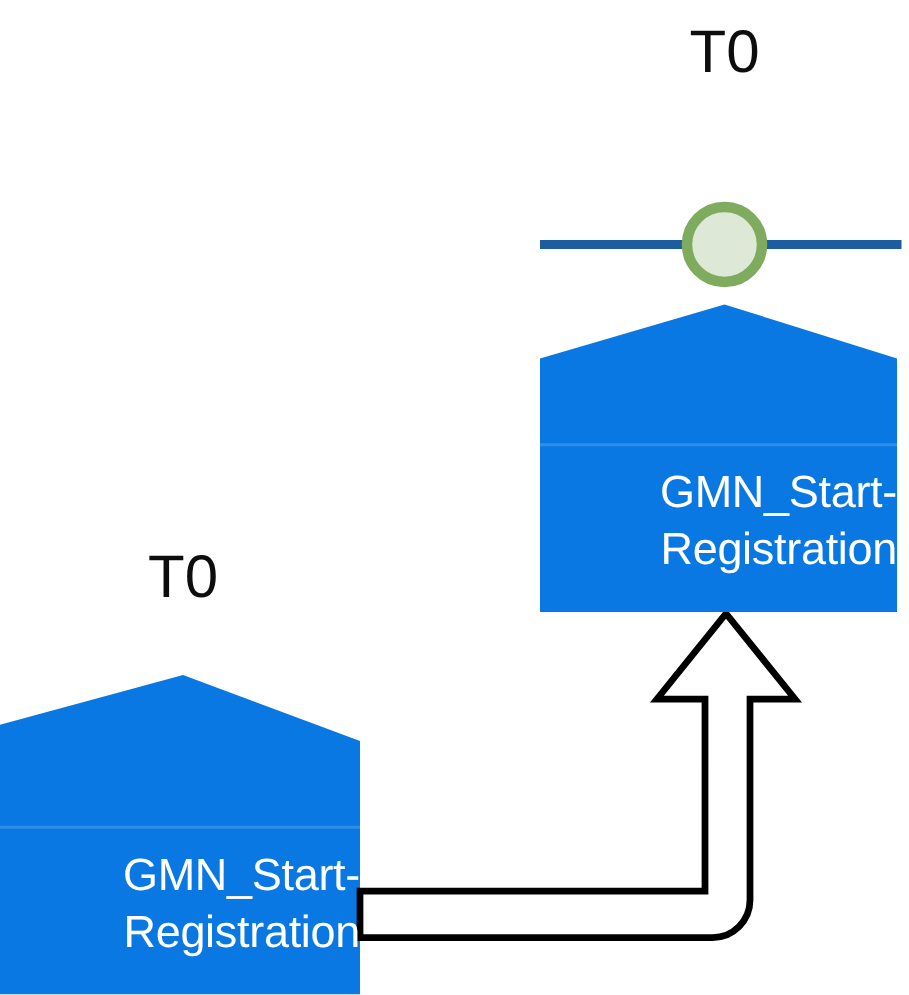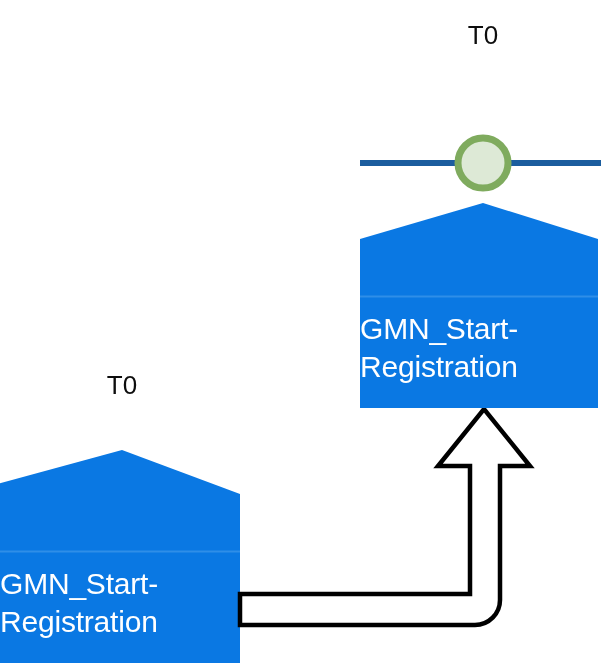--- a/index.html
+++ b/index.html
@@ -25,30 +25,30 @@
     width: 606px;
     height: 663px;
     overflow: visible;
   }
   .node-label {
     position: absolute;
     color: #ffffff;
     font-family: "Liberation Sans", sans-serif;
     font-size: 30px;
     line-height: 38px;
-    text-align: left;
+    text-align: right;
     letter-spacing: -0.2px;
     white-space: nowrap;
     pointer-events: none;
   }
   .time-label {
     position: absolute;
     color: #0d0d0d;
     font-family: "Liberation Sans", sans-serif;
-    font-size: 26px;
+    font-size: 40px;
     line-height: 34px;
     text-align: center;
     white-space: nowrap;
   }
 </style>
 </head>
 <body>
 
 <div id="canvas">
 

